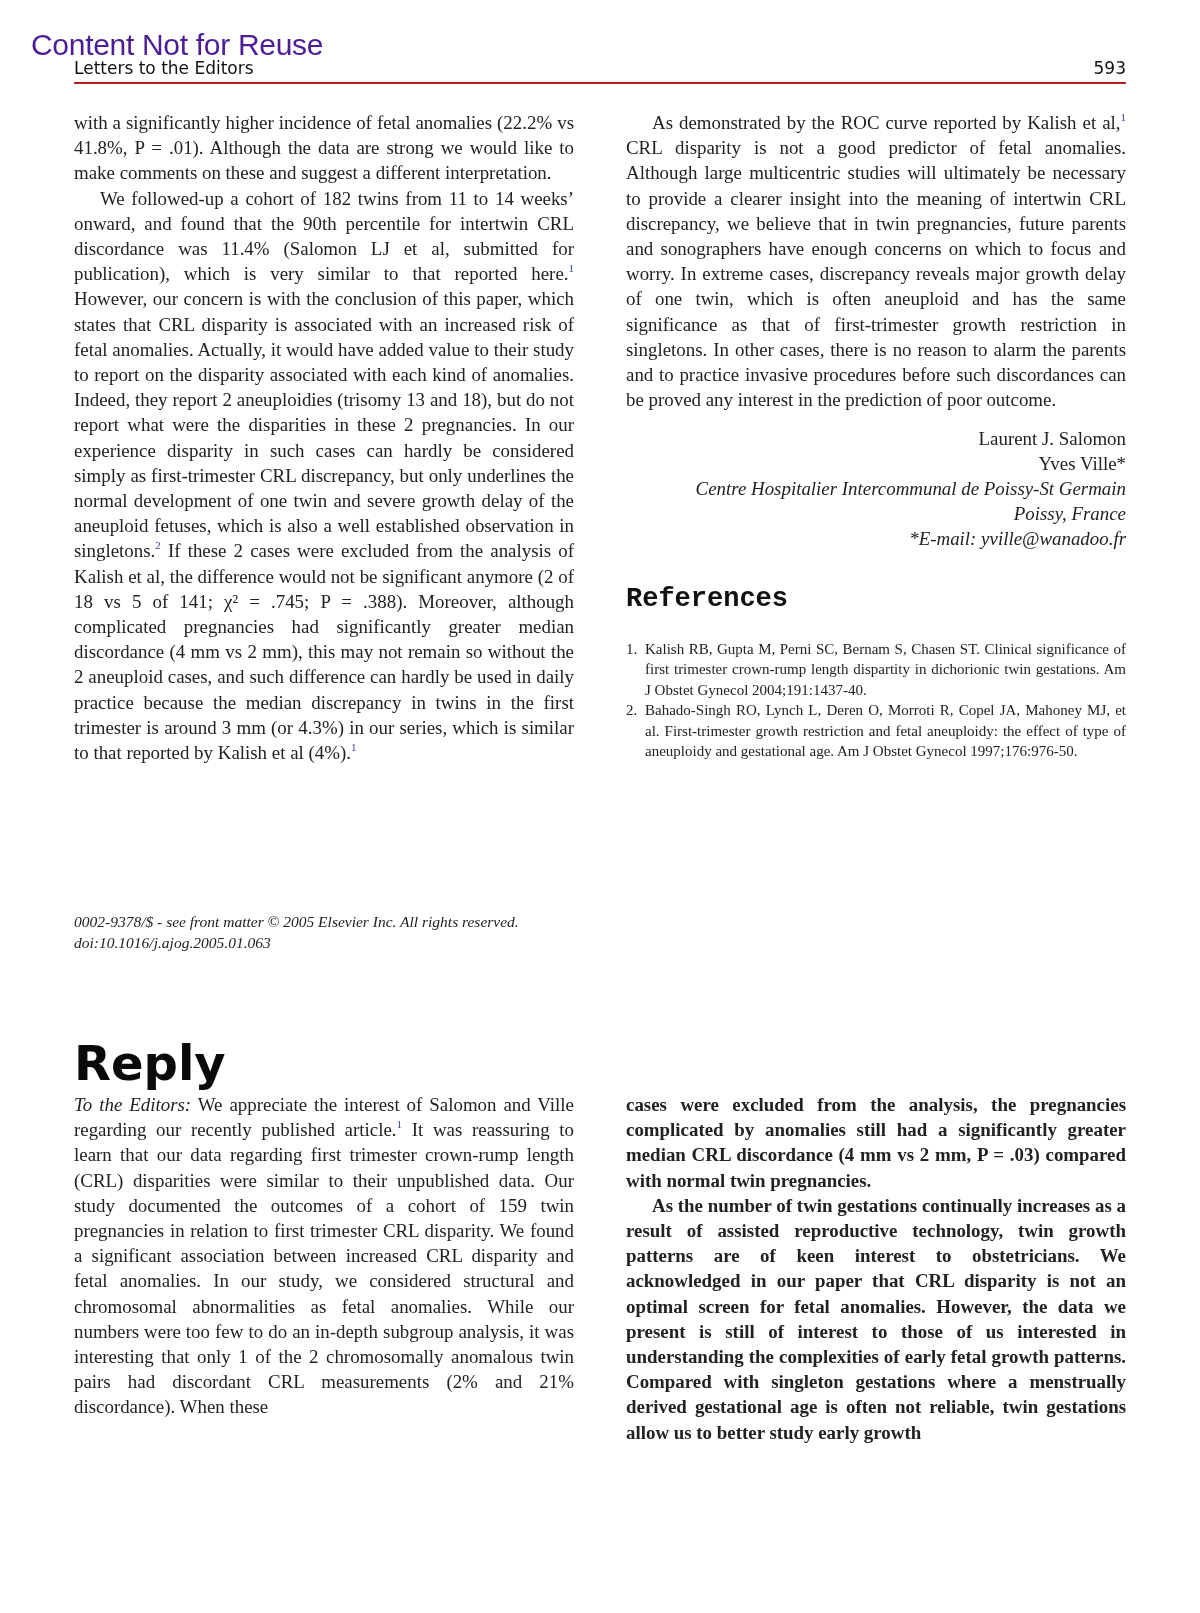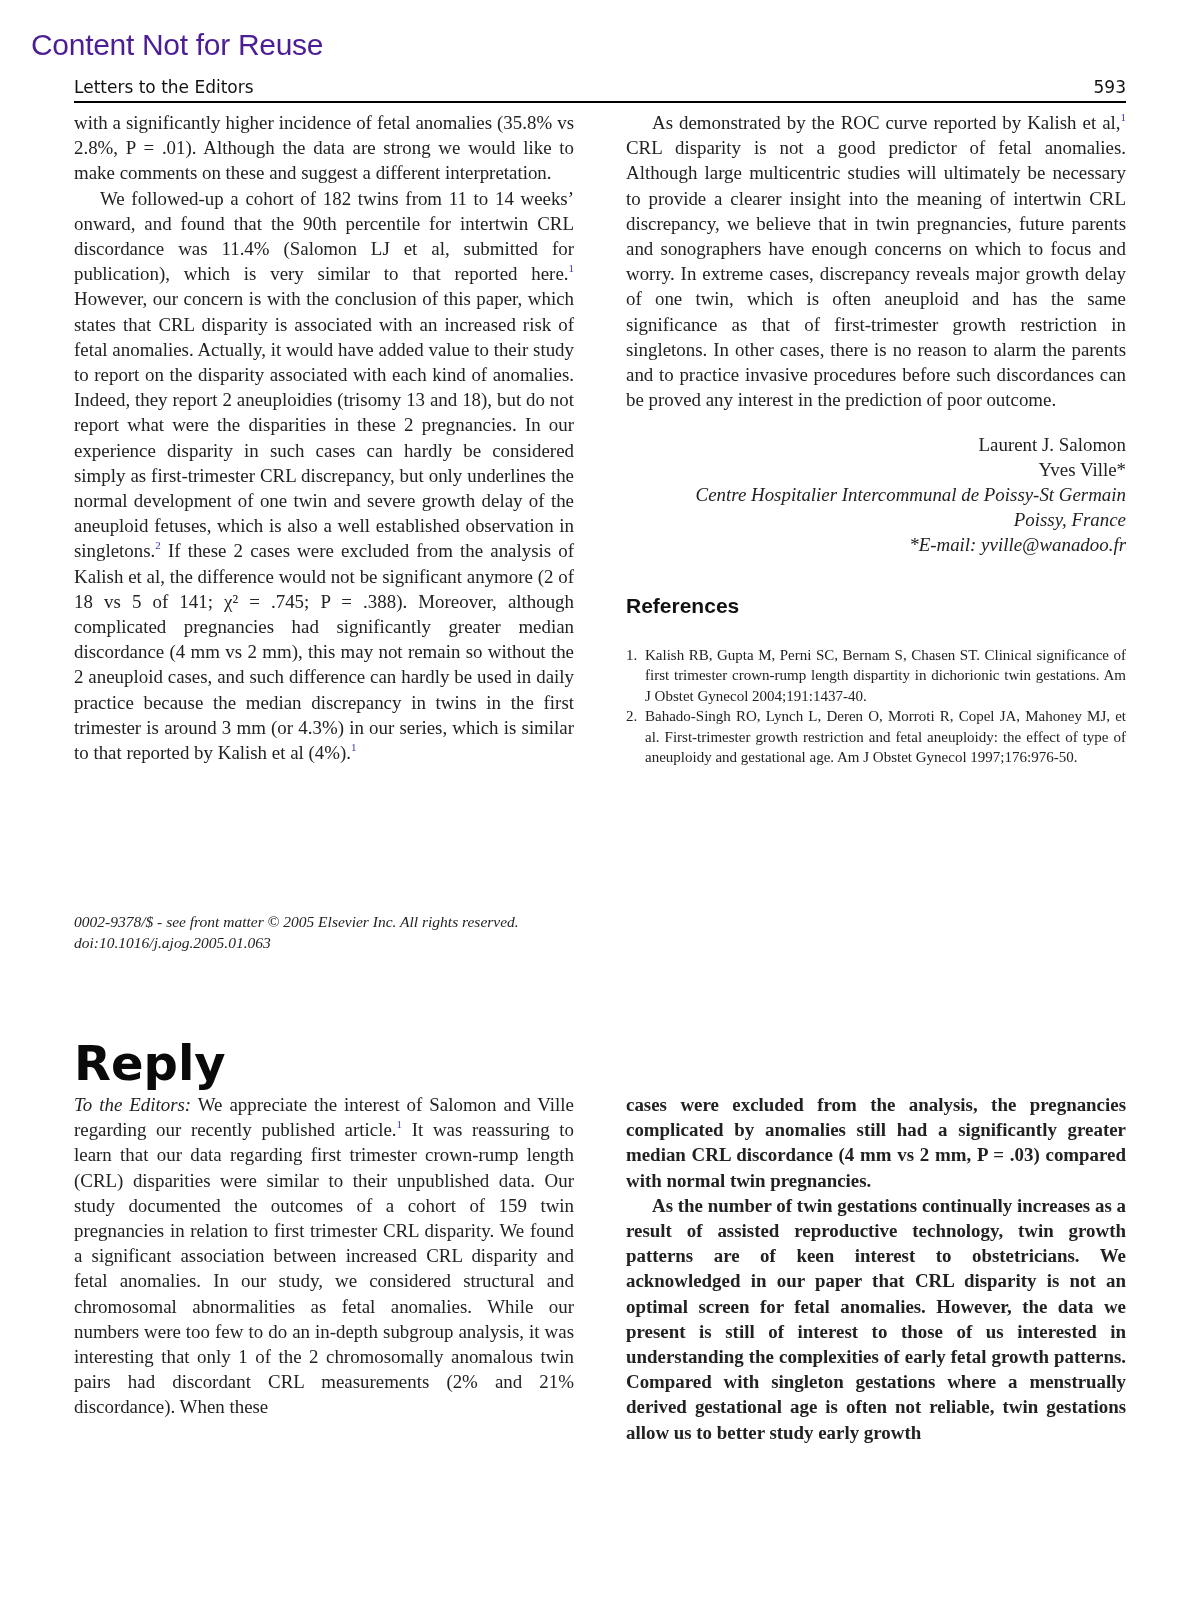--- a/index.html
+++ b/index.html
@@ -1,61 +1,61 @@
 <!DOCTYPE html>
 <html><head>
 <meta charset="utf-8">
 <style>
   html, body { margin: 0; padding: 0; background: #ffffff; }
   body { width: 1200px; height: 1613px; position: relative; overflow: hidden;
          font-family: "Liberation Serif", "DejaVu Serif", serif; color: #222; }
   .watermark { position: absolute; left: 31px; top: 28px; font-family: "Liberation Sans", sans-serif;
                font-size: 30px; color: #4c1d95; letter-spacing: -0.3px; }
-  .running-head { position: absolute; left: 74px; top: 75px; width: 1052px; height: 26px;
-                  border-bottom: 2px solid #000000; font-family: "DejaVu Sans", sans-serif; }
+  .running-head { position: absolute; left: 74px; top: 56px; width: 1052px; height: 26px;
+                  border-bottom: 2px solid #b91c1c; font-family: "DejaVu Sans", sans-serif; }
   .running-head .title { position: absolute; left: 0; top: 2px; font-size: 17px; color: #111; }
   .running-head .pageno { position: absolute; right: 0; top: 2px; font-size: 17px; color: #111; }
   .col { position: absolute; width: 500px; font-size: 18.9px; line-height: 25.2px; text-align: justify; }
   .col p { margin: 0; }
   .col p.indent { text-indent: 26px; }
   sup.ref { color: #3a3aa8; font-size: 11px; vertical-align: 8px; line-height: 0; }
   .sig { text-align: right; font-size: 18.9px; line-height: 25px; }
   .sig .it { font-style: italic; }
-  .refs-head { font-family: Liberation Sans, sans-serif; font-weight: bold; font-size: 21px; margin: 36px 0 26px 0; color: #111; }
+  .refs-head { font-family: Liberation Mono, monospace; font-weight: bold; font-size: 27px; margin: 36px 0 26px 0; color: #111; }
   .refs { font-size: 15px; line-height: 20.5px; text-align: justify; margin: 0; padding: 0; list-style: none; }
   .refs li { position: relative; padding-left: 19px; margin-bottom: 0; }
   .refs li .num { position: absolute; left: 0; top: 0; }
   .footer { position: absolute; left: 74px; top: 911px; font-size: 15.5px; line-height: 21px; color: #222; font-style: italic; }
   .reply-head { position: absolute; left: 74px; top: 1035px; font-family: "DejaVu Sans", sans-serif;
                 font-weight: bold; font-size: 48px; color: #0a0a0a; }
 </style>
 </head>
 <body>
 
 <div class="watermark">Content Not for Reuse</div>
 
 <div class="running-head">
   <span class="title">Letters to the Editors</span>
   <span class="pageno">593</span>
 </div>
 
 <div class="col" style="left:74px; top:110px;">
-  <p>with a significantly higher incidence of fetal anomalies (35.8% vs 2.8%, P = .01). Although the data are strong we would like to make comments on these and suggest a different interpretation.</p>
+  <p>with a significantly higher incidence of fetal anomalies (22.2% vs 41.8%, P = .01). Although the data are strong we would like to make comments on these and suggest a different interpretation.</p>
   <p class="indent"><span>We followed-up a cohort of 182 twins from 11 to 14 weeks’ onward, and found that the 90th percentile for intertwin CRL discordance was 11.4% (Salomon LJ et al, submitted for publication), which is very similar to that reported here.</span><sup class="ref">1</sup><span> However, our concern is with the conclusion of this paper, which states that CRL disparity is associated with an increased risk of fetal anomalies. Actually, it would have added value to their study to report on the disparity associated with each kind of anomalies. Indeed, they report 2 aneuploidies (trisomy 13 and 18), but do not report what were the disparities in these 2 pregnancies. In our experience disparity in such cases can hardly be considered simply as first-trimester CRL discrepancy, but only underlines the normal development of one twin and severe growth delay of the aneuploid fetuses, which is also a well established observation in singletons.</span><sup class="ref">2</sup><span> If these 2 cases were excluded from the analysis of Kalish et al, the difference would not be significant anymore (2 of 18 vs 5 of 141; χ² = .745; P = .388). Moreover, although complicated pregnancies had significantly greater median discordance (4 mm vs 2 mm), this may not remain so without the 2 aneuploid cases, and such difference can hardly be used in daily practice because the median discrepancy in twins in the first trimester is around 3 mm (or 4.3%) in our series, which is similar to that reported by Kalish et al (4%).</span><sup class="ref">1</sup></p>
 </div>
 
 <div class="footer">
   <div>0002-9378/$ - see front matter © 2005 Elsevier Inc. All rights reserved.</div>
   <div>doi:10.1016/j.ajog.2005.01.063</div>
 </div>
 
 <div class="col" style="left:626px; top:110px;">
   <p class="indent"><span>As demonstrated by the ROC curve reported by Kalish et al,</span><sup class="ref">1</sup><span> CRL disparity is not a good predictor of fetal anomalies. Although large multicentric studies will ultimately be necessary to provide a clearer insight into the meaning of intertwin CRL discrepancy, we believe that in twin pregnancies, future parents and sonographers have enough concerns on which to focus and worry. In extreme cases, discrepancy reveals major growth delay of one twin, which is often aneuploid and has the same significance as that of first-trimester growth restriction in singletons. In other cases, there is no reason to alarm the parents and to practice invasive procedures before such discordances can be proved any interest in the prediction of poor outcome.</span></p>
 
-  <div class="sig" style="margin-top:20px;">
+  <div class="sig" style="margin-top:14px;">
     <div>Laurent J. Salomon</div>
     <div>Yves Ville*</div>
     <div class="it">Centre Hospitalier Intercommunal de Poissy-St Germain</div>
     <div class="it">Poissy, France</div>
     <div class="it">*E-mail: yville@wanadoo.fr</div>
   </div>
 
   <div class="refs-head">References</div>
   <ol class="refs">
     <li><span class="num">1.</span><span>Kalish RB, Gupta M, Perni SC, Bernam S, Chasen ST. Clinical significance of first trimester crown-rump length dispartity in dichorionic twin gestations. Am J Obstet Gynecol 2004;191:1437-40.</span></li>

